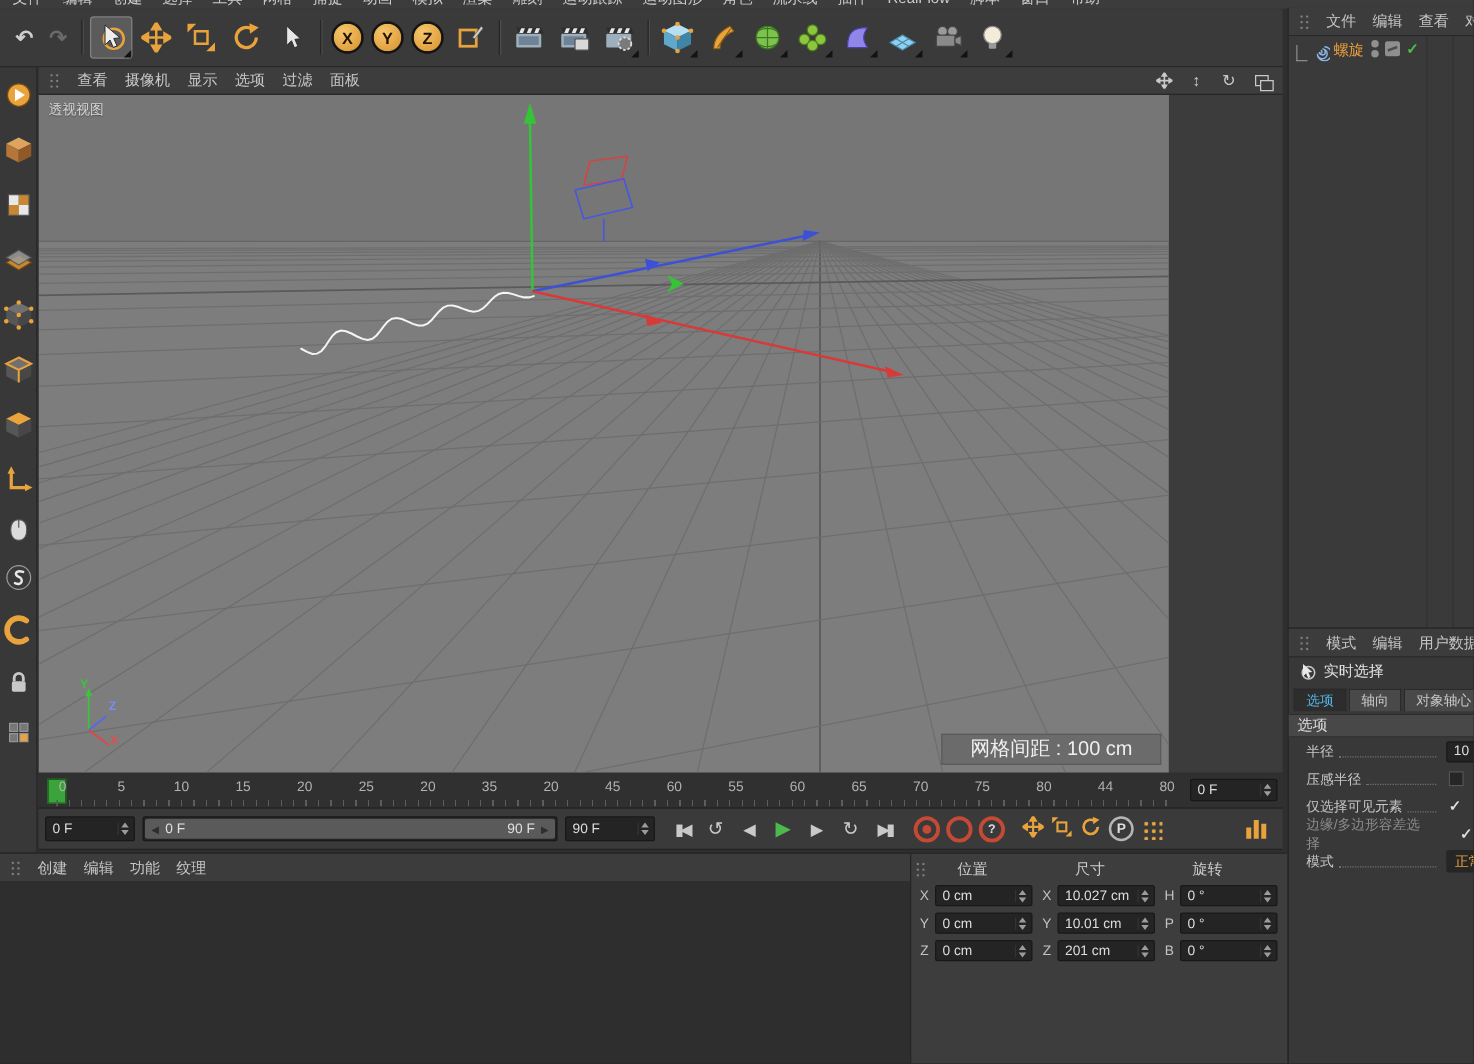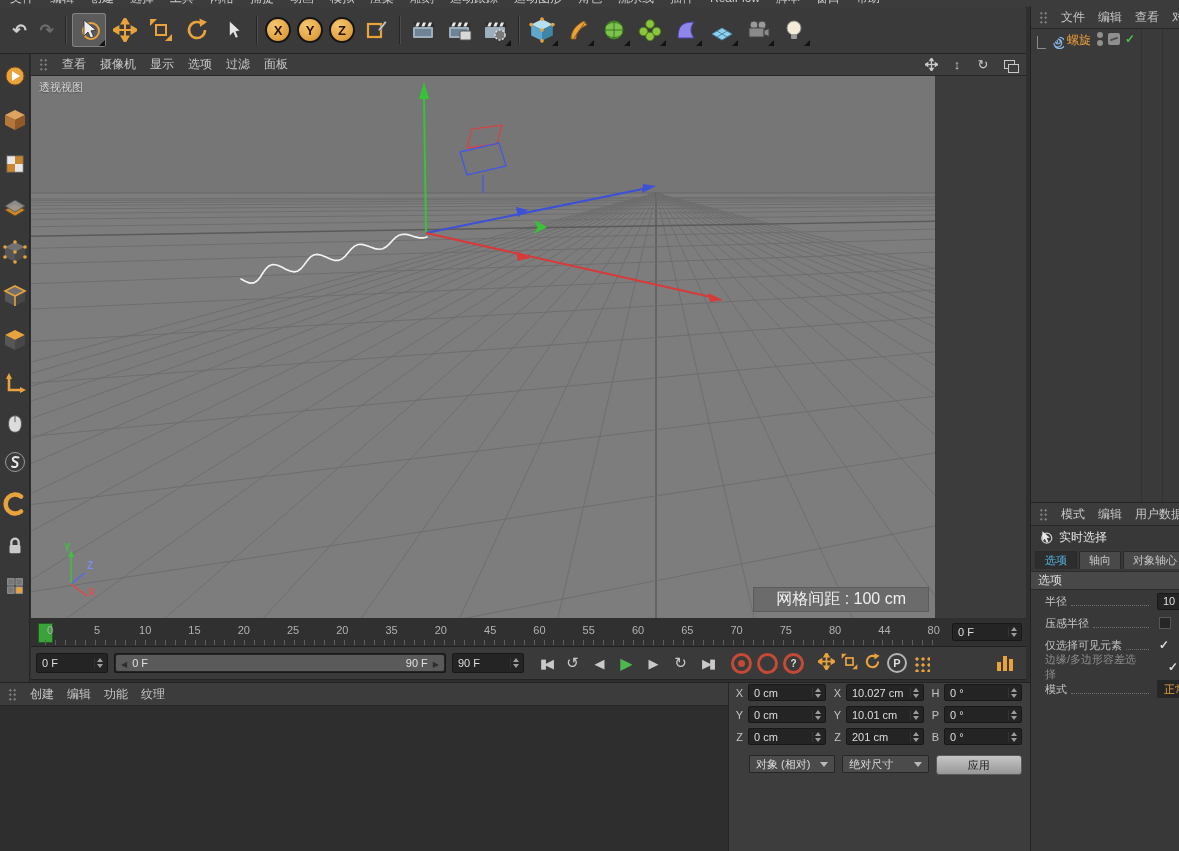--- a/index.html
+++ b/index.html
@@ -656,20 +656,26 @@
       <span class="grip"></span>
       <span class="mi">创建</span>
       <span class="mi">编辑</span>
       <span class="mi">功能</span>
       <span class="mi">纹理</span>
     </div>
     <div class="body"></div>
   </div>
 
   <div class="coords">
+    <div class="coord-header">
+      <span class="grip"></span>
+      <span class="hl">位置</span>
+      <span class="hl">尺寸</span>
+      <span class="hl">旋转</span>
+    </div>
     <div class="coord-grid">
       <div class="cell">
           <span class="axlabel">X</span>
           <div class="field">
             <span class="fval">0 cm</span>
             <span class="stepper">
               <i class="up"></i>
               <i class="dn"></i>
             </span>
           </div>
@@ -747,29 +753,20 @@
       <div class="cell">
           <span class="axlabel">B</span>
           <div class="field">
             <span class="fval">0 °</span>
             <span class="stepper">
               <i class="up"></i>
               <i class="dn"></i>
             </span>
           </div>
         </div>
-    </div>
-    <div class="coord-footer">
-      <div class="dropdown">
-          <span class="fval">对象 (相对)</span>
-        </div>
-      <div class="dropdown">
-          <span class="fval">绝对尺寸</span>
-        </div>
-      <div class="apply-btn">应用</div>
     </div>
   </div>
 
   <div class="om">
     <div class="panel-header">
       <span class="grip"></span>
       <span class="mi">文件</span>
       <span class="mi">编辑</span>
       <span class="mi">查看</span>
       <span class="mi">对象</span>

